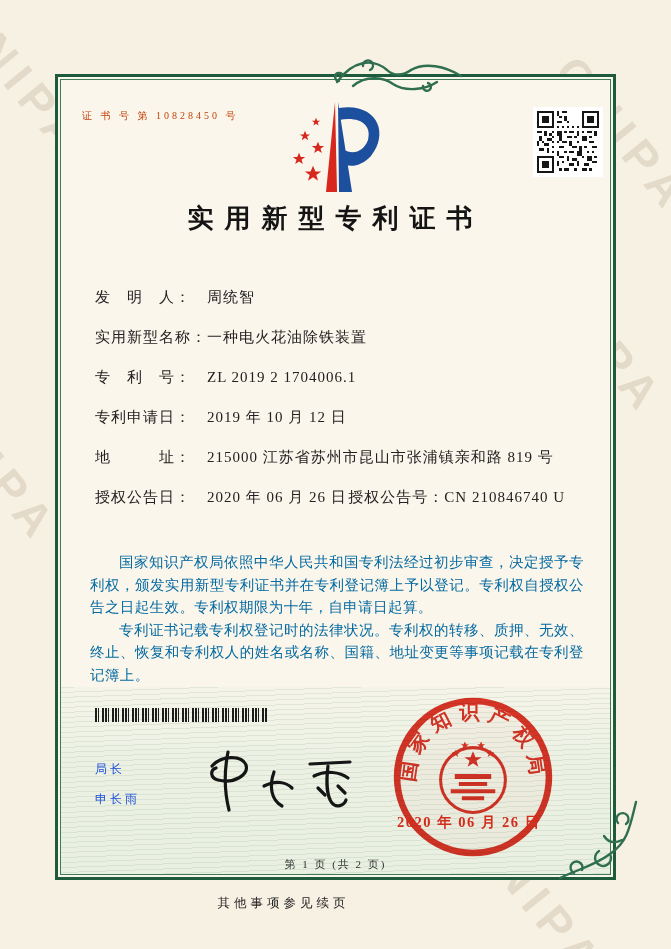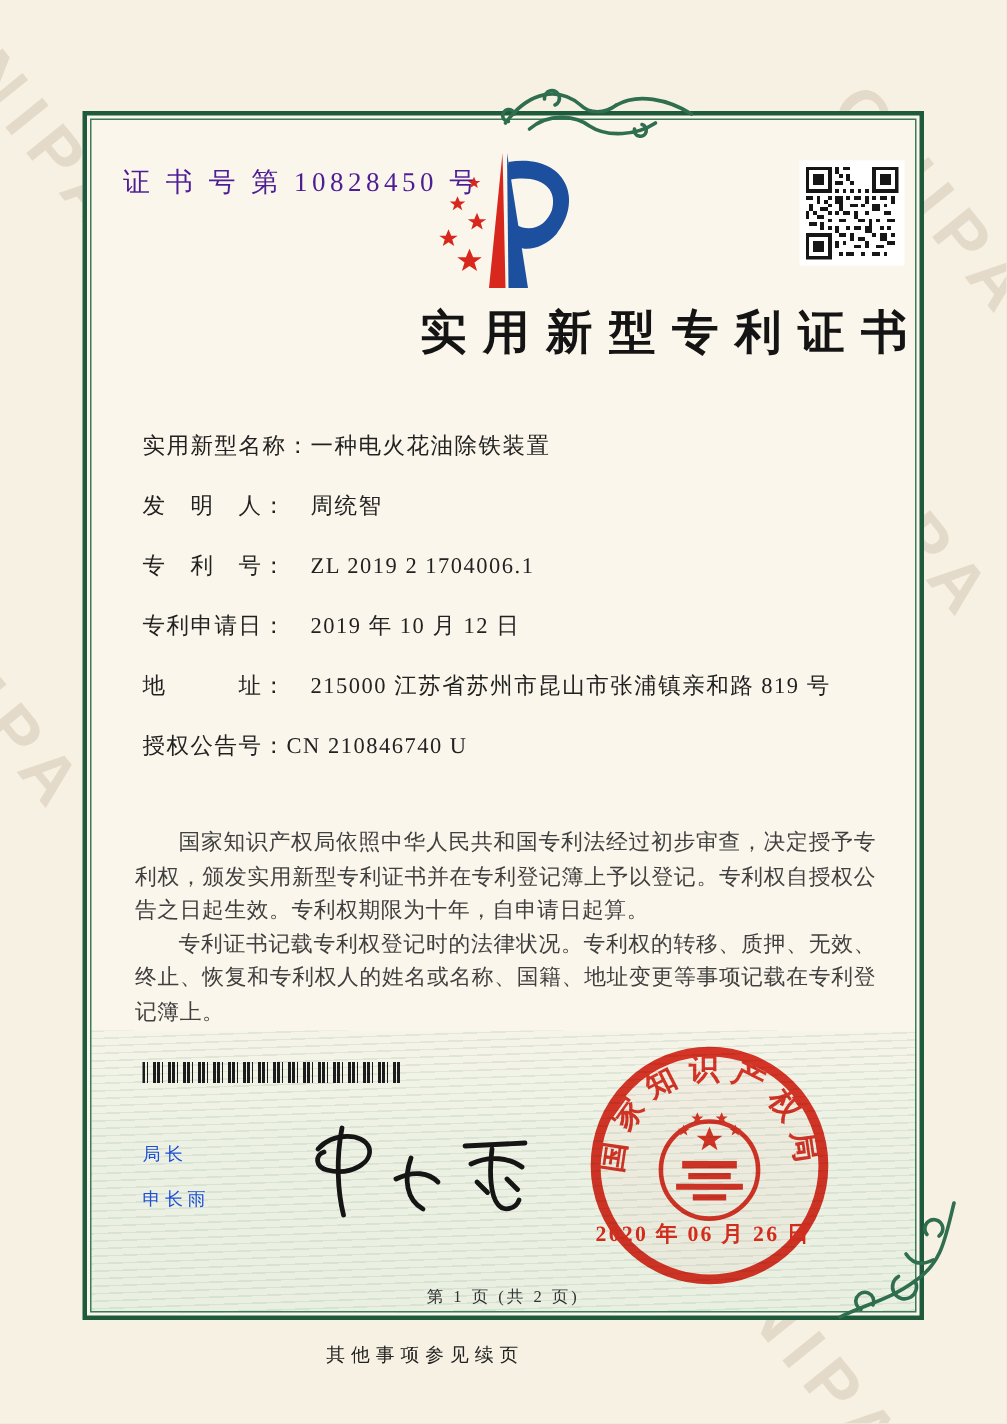--- a/index.html
+++ b/index.html
@@ -36,41 +36,41 @@
     border:1px solid #3c7a58; pointer-events:none;
   }
   
   .band {
     position:absolute; left:2px; right:2px; bottom:2px; height:188px;
     background:
       repeating-linear-gradient(178deg, rgba(120,160,125,0.16) 0 1px, rgba(0,0,0,0) 1px 5px),
       linear-gradient(180deg, #f6f4e9 0%, #ecf1e4 40%, #e9efe1 100%);
   }
 
-  .cert-no { left:82px; top:109px; font-size:18px; letter-spacing:3px; color:#4c1d95; }
+  .cert-no { left:82px; top:109px; font-size:10px; letter-spacing:3px; color:#c2410c; }
 
   .logo { left:276px; top:96px; width:122px; height:102px; }
   .qr { left:533px; top:107px; width:70px; height:70px; background:#fff; padding:4px; }
   .qr svg { width:62px; height:62px; display:block; }
 
   .title {
-    left:55px; top:201px; width:561px; text-align:right;
-    font-size:31px; font-weight:bold; letter-spacing:11px; color:#141414;
+    left:55px; top:201px; width:561px; text-align:center;
+    font-size:26px; font-weight:bold; letter-spacing:11px; color:#141414;
   }
 
   .fields { left:95px; top:288px; width:470px; font-size:15px; color:#222; }
   .frow { height:40px; letter-spacing:1px; white-space:nowrap; }
   .frow .lab { display:inline-block; min-width:112px; white-space:pre; }
   .grant { display:flex; }
   .grant .g1 { width:288px; white-space:nowrap; }
   .grant .g2 { white-space:nowrap; }
 
   .paras {
     left:90px; top:551px; width:494px; font-size:14.5px; line-height:22.6px;
-    text-align:justify; color:#404040; letter-spacing:0.4px;
+    text-align:justify; color:#0369a1; letter-spacing:0.4px;
   }
   .paras p { margin:0; text-indent:2em; }
 
   .barcode {
     left:95px; top:708px; width:172px; height:14px;
     background:repeating-linear-gradient(90deg,
       #1c1c1c 0 2px, rgba(0,0,0,0) 2px 3px,
       #1c1c1c 3px 4px, rgba(0,0,0,0) 4px 7px,
       #1c1c1c 7px 9px, rgba(0,0,0,0) 9px 10px);
   }
@@ -167,35 +167,36 @@
         M9,18h2v1h-2z M12,18h1v2h-1z M14,19h2v1h-2z M18,18h1v1h-1z M20,18h2v2h-2z M23,18h1v1h-1z
         M8,20h1v2h-1z M10,20h1v1h-1z M13,21h2v1h-2z M16,20h1v2h-1z M19,21h2v1h-2z M22,20h2v1h-2z
         M9,23h1v1h-1z M11,23h2v1h-2z M15,23h1v1h-1z M18,23h2v1h-2z M21,23h1v1h-1z"></path>
     </svg>
   </div>
 
   <div class="abs title">实用新型专利证书</div>
 
   <div class="abs fields">
     <div class="frow">
+      <span class="lab">发　明　人：</span><span class="val">周统智</span>
+    </div>
+    <div class="frow">
       <span class="lab">实用新型名称：</span><span class="val">一种电火花油除铁装置</span>
     </div>
     <div class="frow">
-      <span class="lab">发　明　人：</span><span class="val">周统智</span>
-    </div>
-    <div class="frow">
       <span class="lab">专　利　号：</span><span class="val">ZL 2019 2 1704006.1</span>
     </div>
     <div class="frow">
       <span class="lab">专利申请日：</span><span class="val">2019 年 10 月 12 日</span>
     </div>
     <div class="frow">
       <span class="lab">地　　　址：</span><span class="val">215000 江苏省苏州市昆山市张浦镇亲和路 819 号</span>
     </div>
     <div class="frow grant">
+      <span class="g1"><span class="lab">授权公告日：</span><span>2020 年 06 月 26 日</span></span>
       <span class="g2"><span>授权公告号：</span><span>CN 210846740 U</span></span>
     </div>
   </div>
 
   <div class="abs paras">
     <p>国家知识产权局依照中华人民共和国专利法经过初步审查，决定授予专利权，颁发实用新型专利证书并在专利登记簿上予以登记。专利权自授权公告之日起生效。专利权期限为十年，自申请日起算。</p>
     <p>专利证书记载专利权登记时的法律状况。专利权的转移、质押、无效、终止、恢复和专利权人的姓名或名称、国籍、地址变更等事项记载在专利登记簿上。</p>
   </div>
 
   <div class="abs barcode"></div>

